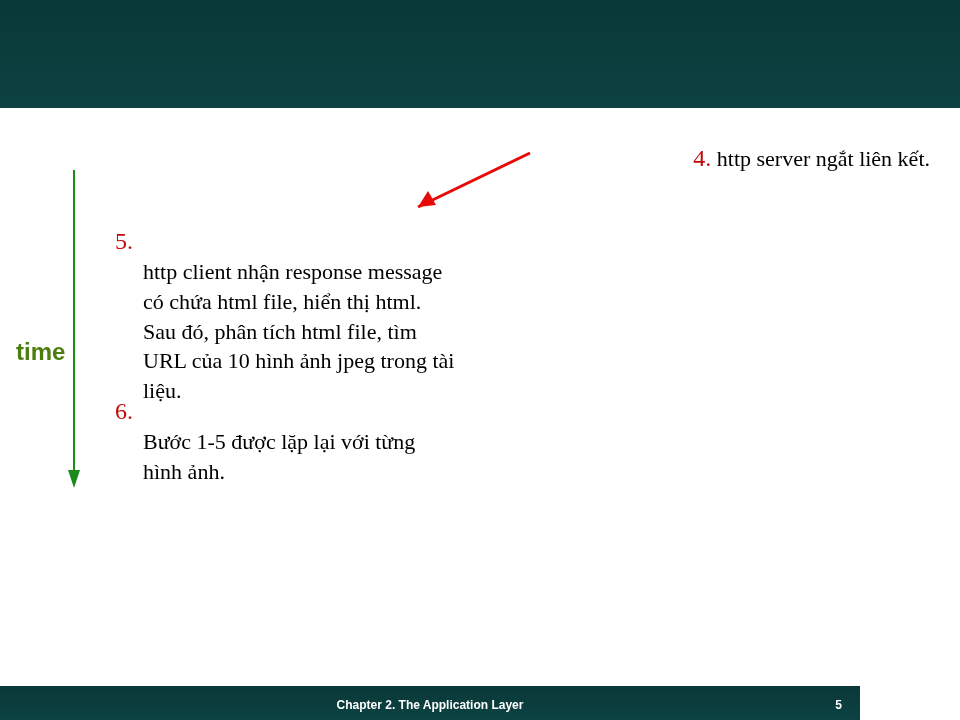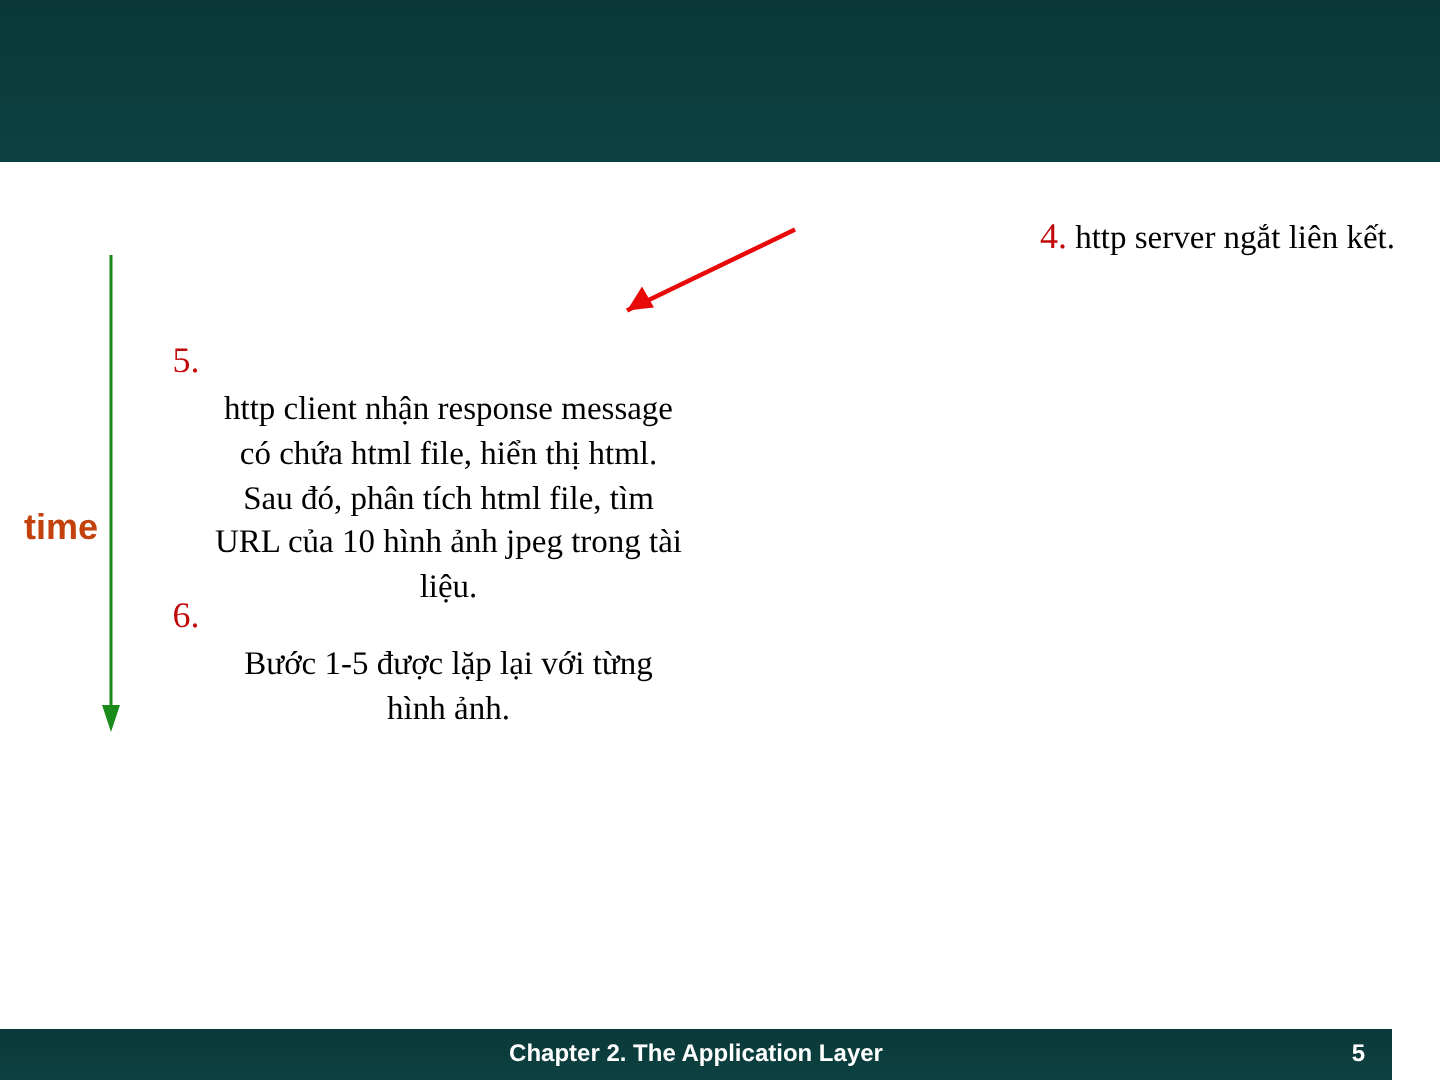--- a/index.html
+++ b/index.html
@@ -14,43 +14,43 @@
     position: absolute;
     top: 0; left: 0;
     width: 960px;
     height: 108px;
     background: #0b3d3d;
     background-image: linear-gradient(#0a3838, #0d4242);
   }
   .bottom-band {
     position: absolute;
     bottom: 0; left: 0;
-    width: 928px;
+    width: 860px;
     height: 34px;
     background: #0b3d3d;
     background-image: linear-gradient(#0a3838, #0d4242);
     color: #ffffff;
     font-family: Arial, Helvetica, sans-serif;
-    font-size: 16px;
+    font-size: 12px;
     font-weight: bold;
   }
   .footer-title {
     position: absolute;
     left: 0; right: 0; bottom: 8px;
     text-align: center;
   }
   .footer-page {
     position: absolute;
     right: 18px; bottom: 8px;
   }
   .time-label {
     position: absolute;
     left: 16px;
     top: 338px;
-    color: #c2410c;
+    color: #4d7c0f;
     font-family: "Comic Sans MS", "Comic Sans", cursive, sans-serif;
     font-size: 24px;
     font-weight: bold;
   }
   .time-arrow {
     position: absolute;
     left: 68px;
     top: 170px;
   }
   .step4 {
@@ -81,21 +81,20 @@
     color: #000;
     line-height: 1.35;
   }
   .num {
     color: #c20909;
     font-size: 24px;
   }
   .indent {
     display: block;
     padding-left: 28px;
-    text-align: center;
   }
   .red-arrow {
     position: absolute;
     left: 390px;
     top: 145px;
   }
 </style>
 </head>
 <body>
 

